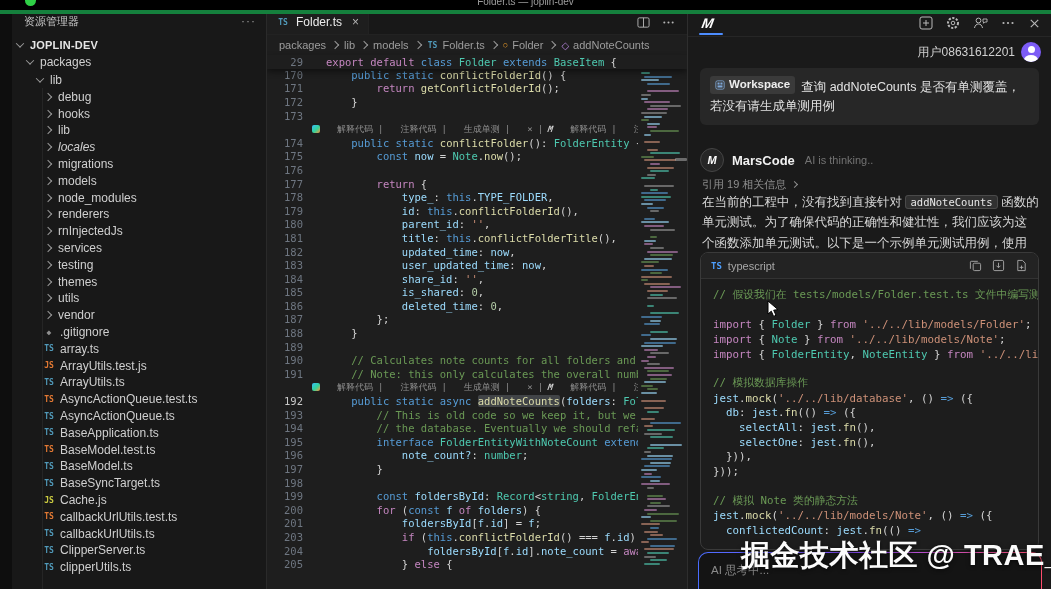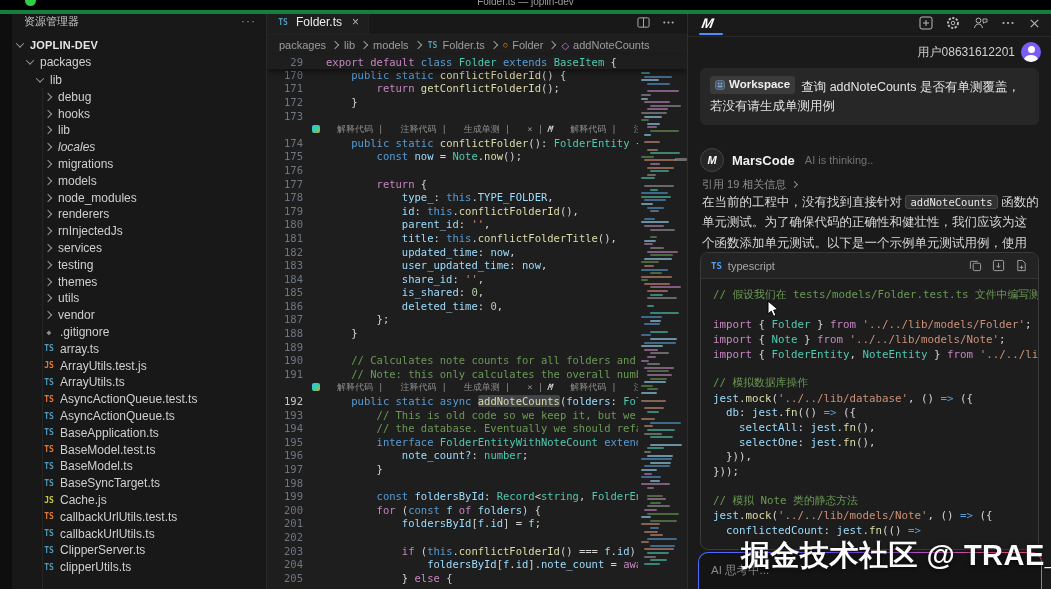--- a/index.html
+++ b/index.html
@@ -484,24 +484,20 @@
         </div>
         <div class="ln">
           <span class="gut">200</span>
           <span class="src"><span class="pn">        </span><span class="kw2">for</span><span class="pn"> (</span><span class="kw">const</span><span class="pn"> </span><span class="vr">f</span><span class="pn"> </span><span class="kw2">of</span><span class="pn"> </span><span class="vr">folders</span><span class="pn">) {</span></span>
         </div>
         <div class="ln">
           <span class="gut">201</span>
           <span class="src"><span class="pn">            </span><span class="vr">foldersById</span><span class="pn">[</span><span class="vr">f</span><span class="pn">.</span><span class="vr">id</span><span class="pn">] = </span><span class="vr">f</span><span class="pn">;</span></span>
         </div>
         <div class="ln">
-          <span class="gut">202</span>
-          <span class="src"></span>
-        </div>
-        <div class="ln">
           <span class="gut">203</span>
           <span class="src"><span class="pn">            </span><span class="kw2">if</span><span class="pn"> (</span><span class="kw">this</span><span class="pn">.</span><span class="fn">conflictFolderId</span><span class="pn">() === </span><span class="vr">f</span><span class="pn">.</span><span class="vr">id</span><span class="pn">) {</span></span>
         </div>
         <div class="ln">
           <span class="gut">204</span>
           <span class="src"><span class="pn">                </span><span class="vr">foldersById</span><span class="pn">[</span><span class="vr">f</span><span class="pn">.</span><span class="vr">id</span><span class="pn">].</span><span class="vr">note_count</span><span class="pn"> = </span><span class="kw2">await</span></span>
         </div>
         <div class="ln">
           <span class="gut">205</span>
           <span class="src"><span class="pn">            } </span><span class="kw2">else</span><span class="pn"> {</span></span>

